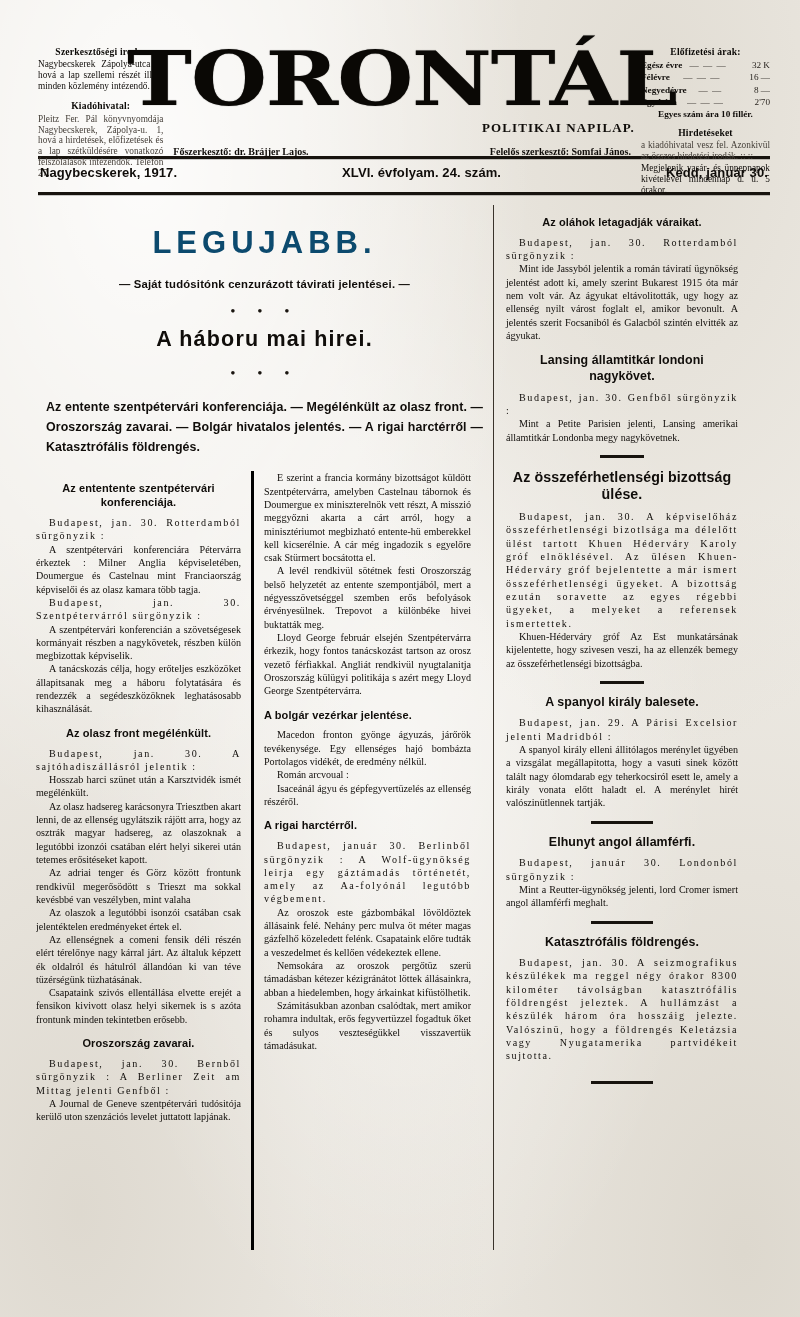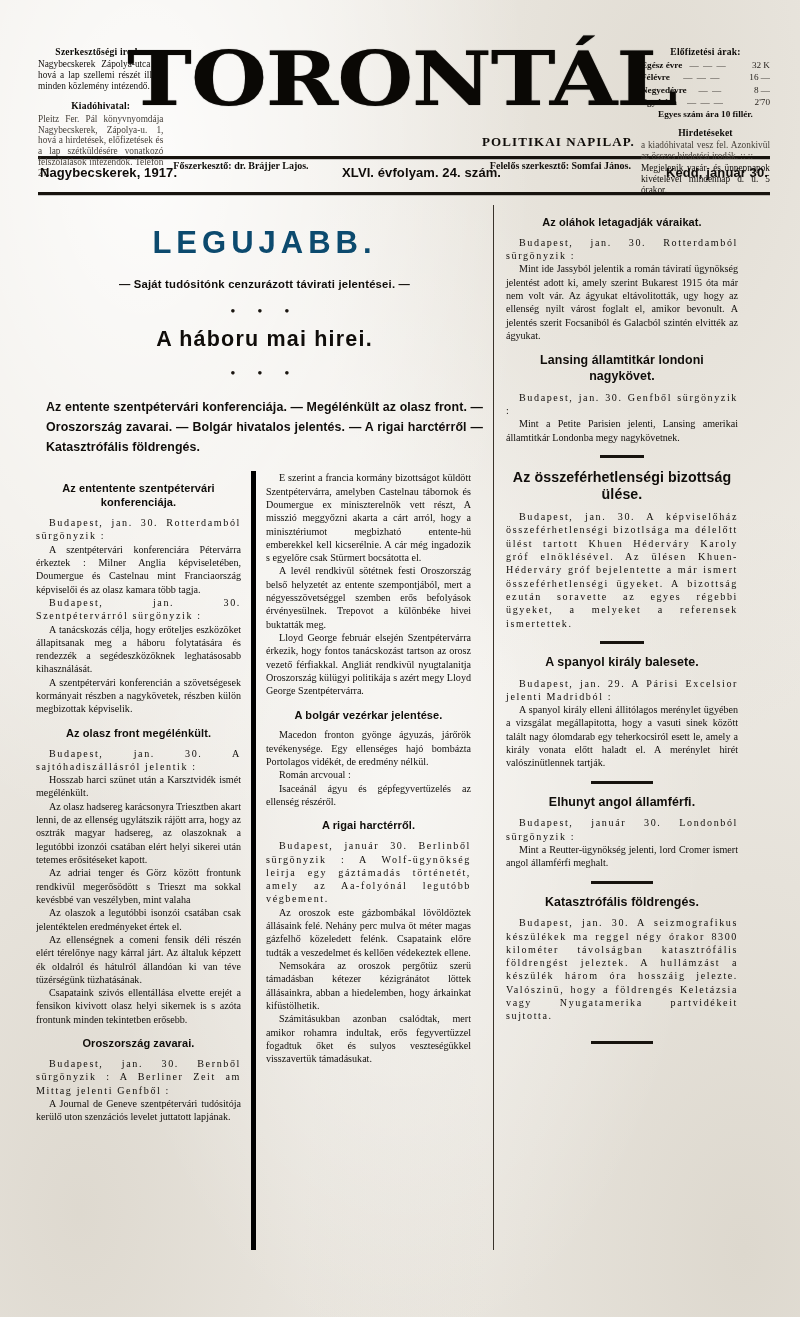--- a/index.html
+++ b/index.html
@@ -57,21 +57,21 @@
     line-height:.88;
     letter-spacing:-1px;
     margin:0;
     color:#0a0805;
     transform:scaleX(1.18) scaleY(1.02);
     transform-origin:center top;
     text-shadow:0 0 1px rgba(0,0,0,.55);
   }
   .logo-sub{
     font-size:13px;font-weight:bold;letter-spacing:1.1px;
-    margin-top:23px;font-family:"Liberation Serif",serif;
+    margin-top:9px;font-family:"Liberation Serif",serif;
   }
   .editors{
     display:flex;justify-content:space-between;
     font-size:10px;font-weight:bold;margin-top:10px;
     padding:0 4px;
   }
   
   .price-row{display:flex;justify-content:space-between;font-size:9.2px;line-height:1.32;}
   .price-row b{font-weight:bold;}
   .price-dash{flex:1;text-align:center;letter-spacing:1px;color:#2a2520;}
@@ -99,21 +99,21 @@
   }
   .col{
     box-sizing:border-box;
     font-size:10.1px;
     line-height:1.32;
     text-align:justify;
     hyphens:auto;
     overflow:hidden;
   }
   .col-a{width:215px;padding-right:10px;}
-  .col-b{width:230px;padding:0 10px;border-left:5px solid #000000;}
+  .col-b{width:230px;padding:0 10px;border-left:3px solid #000000;}
   .col-c{width:245px;padding-left:12px;border-left:1px solid #3a332b;}
   .col p{margin:0 0 0 0;text-indent:13px;}
 
   
   .lead{
     width:457px;box-sizing:border-box;text-align:center;
     padding:6px 6px 0 6px;
   }
   .lead h1{
     font-family:"Liberation Sans", sans-serif;
@@ -144,21 +144,21 @@
   
   h3.sec{
     font-family:"Liberation Sans", sans-serif;
     font-weight:bold;
     font-size:11px;line-height:1.26;
     text-align:center;margin:11px 0 6px 0;
     letter-spacing:.1px;
   }
   h3.sec.big{font-size:14.2px;line-height:1.24;}
   h3.sec.med{font-size:12.4px;}
-  h3.sec.right{text-align:center;}
+  h3.sec.right{text-align:left;}
   .datecity{letter-spacing:1.6px;}
   .hr-short{
     width:44px;height:3px;background:#17130e;
     margin:11px auto 9px auto;
   }
   .hr-short.wide{width:62px;}
   .bottom-mark{
     width:62px;height:3px;background:#17130e;margin:18px auto 0 auto;
   }
 </style>
@@ -241,22 +241,22 @@
         <div class="summary">Az entente szentpétervári konferenciája. — Megélénkült az olasz front. — Oroszország zavarai. — Bolgár hivatalos jelentés. — A rigai harctérről — Katasztrófális földrengés.</div>
       </div>
 
       <div style="display:flex;flex:1;margin-top:14px;">
 
         <div class="col col-a">
           <h3 class="sec">Az ententente szentpétervári konferenciája.</h3>
           <p class="datecity">Budapest, jan. 30. Rotterdamból sürgönyzik :</p>
           <p>A szentpétervári konferenciára Pétervárra érkeztek : Milner Anglia képviseletében, Doumergue és Castelnau mint Franciaország képviselői és az olasz kamara több tagja.</p>
           <p class="datecity">Budapest, jan. 30. Szentpétervárról sürgönyzik :</p>
+          <p>A szentpétervári konferencián a szövetségesek kormányait részben a nagykövetek, részben külön megbizottak képviselik.</p>
           <p>A tanácskozás célja, hogy erőteljes eszközöket állapitsanak meg a háboru folytatására és rendezzék a segédeszközöknek leghatásosabb kihasználását.</p>
-          <p>A szentpétervári konferencián a szövetségesek kormányait részben a nagykövetek, részben külön megbizottak képviselik.</p>
           <h3 class="sec">Az olasz front megélénkült.</h3>
           <p class="datecity">Budapest, jan. 30. A sajtóhadiszállásról jelentik :</p>
           <p>Hosszab harci szünet után a Karsztvidék ismét megélénkült.</p>
           <p>Az olasz hadsereg karácsonyra Triesztben akart lenni, de az ellenség ugylátszik rájött arra, hogy az osztrák magyar hadsereg, az olaszoknak a legutóbbi izonzói csatában elért helyi sikerei után tetemes erősitéseket kapott.</p>
           <p>Az adriai tenger és Görz között frontunk rendkivül megerősödött s Trieszt ma sokkal kevésbbé van veszélyben, mint valaha</p>
           <p>Az olaszok a legutóbbi isonzói csatában csak jelentéktelen eredményeket értek el.</p>
           <p>Az ellenségnek a comeni fensik déli részén elért térelőnye nagy kárral járt. Az általuk képzett ék oldalról és hátulról állandóan ki van téve tüzérségünk tüzhatásának.</p>
           <p>Csapataink szivós ellentállása elvette erejét a fensikon kivivott olasz helyi sikernek is s azóta frontunk minden tekintetben erősebb.</p>
           <h3 class="sec">Oroszország zavarai.</h3>
           <p class="datecity">Budapest, jan. 30. Bernből sürgönyzik : A Berliner Zeit am Mittag jelenti Genfből :</p>
@@ -285,20 +285,21 @@
       <p class="datecity">Budapest, jan. 30. Rotterdamból sürgönyzik :</p>
       <p>Mint ide Jassyból jelentik a román táviratí ügynökség jelentést adott ki, amely szerint Bukarest 1915 óta már nem volt vár. Az ágyukat eltávolitották, ugy hogy az ellenség nyilt várost foglalt el, amikor bevonult. A jelentés szerit Focsaniból és Galacból szintén elvitték az ágyukat.</p>
 
       <h3 class="sec med">Lansing államtitkár londoni nagykövet.</h3>
       <p class="datecity">Budapest, jan. 30. Genfből sürgönyzik :</p>
       <p>Mint a Petite Parisien jelenti, Lansing amerikai államtitkár Londonba megy nagykövetnek.</p>
       <div class="hr-short"></div>
 
       <h3 class="sec big">Az összeférhetlenségi bizottság ülése.</h3>
       <p class="datecity">Budapest, jan. 30. A képviselőház összeférhetlenségi bizotlsága ma délelőtt ülést tartott Khuen Héderváry Karoly gróf elnöklésével. Az ülésen Khuen-Héderváry gróf bejelentette a már ismert összeférhetlenségi ügyeket. A bizottság ezután soravette az egyes régebbi ügyeket, a melyeket a referensek ismertettek.</p>
+      <p>Khuen-Héderváry gróf Az Est munkatársának kijelentette, hogy szivesen veszi, ha az ellenzék bemegy az összeférhetlenségi bizottságba.</p>
       <div class="hr-short"></div>
 
       <h3 class="sec med">A spanyol király balesete.</h3>
       <p class="datecity">Budapest, jan. 29. A Párisi Excelsior jelenti Madridból :</p>
       <p>A spanyol király elleni állitólagos merénylet ügyében a vizsgálat megállapitotta, hogy a vasuti sinek között talált nagy ólomdarab egy teherkocsiról esett le, amely a király vonata előtt haladt el. A merénylet hirét valószinütlennek tartják.</p>
       <div class="hr-short wide"></div>
 
       <h3 class="sec med">Elhunyt angol államférfi.</h3>
       <p class="datecity">Budapest, január 30. Londonból sürgönyzik :</p>
       <p>Mint a Reutter-ügynökség jelenti, lord Cromer ismert angol államférfi meghalt.</p>

